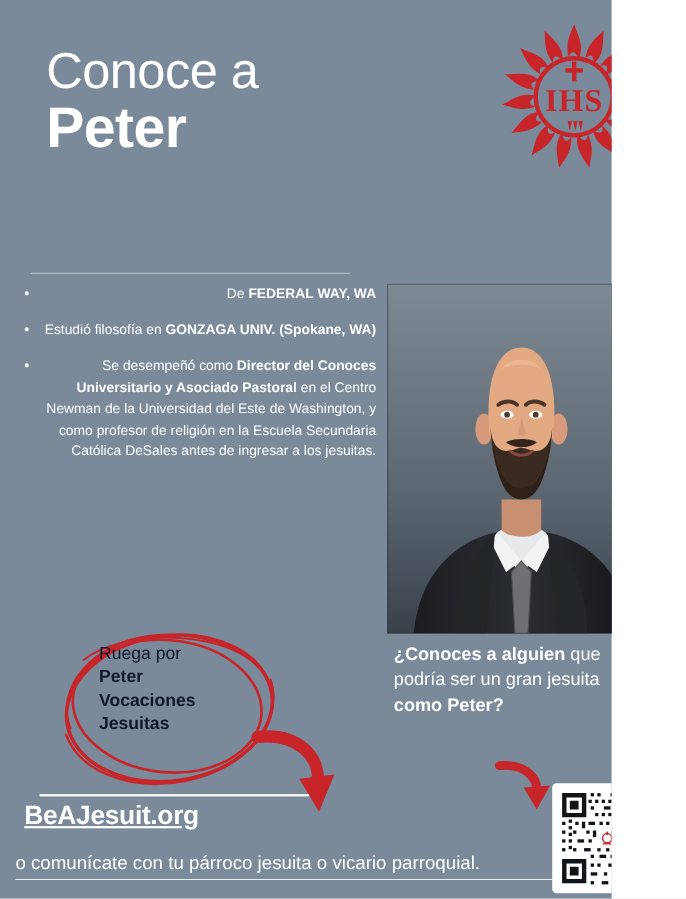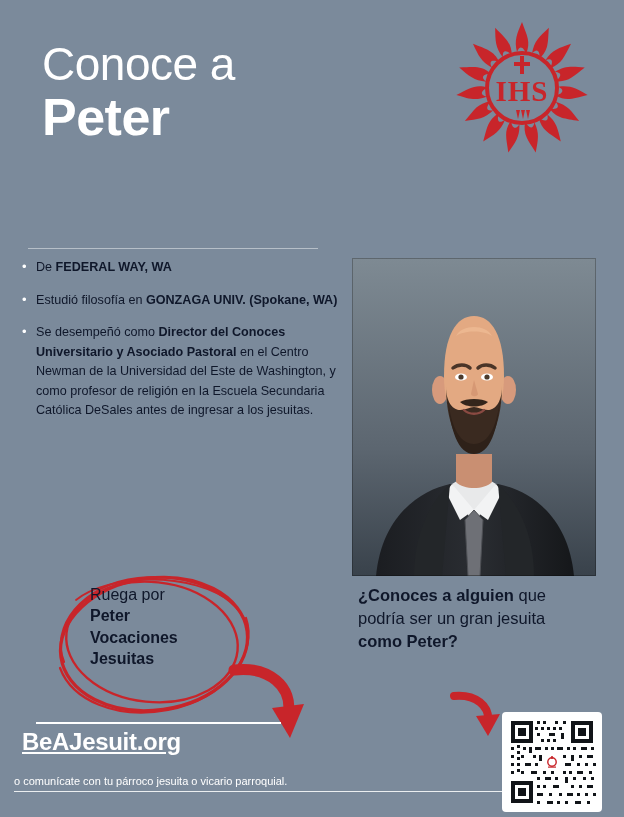--- a/index.html
+++ b/index.html
@@ -5,21 +5,21 @@
   html, body {
     margin: 0;
     padding: 0;
     background: #ffffff;
   }
   body {
     font-family: "Liberation Sans", sans-serif;
   }
   .poster {
     position: relative;
-    width: 624px;
+    width: 556px;
     height: 817px;
     background: #7b8a9b;
     overflow: hidden;
   }
   
   .header {
     position: absolute;
     left: 0; top: 0;
     width: 624px;
     height: 246px;
@@ -69,23 +69,24 @@
     width: 290px;
     height: 1px;
     background: rgba(255,255,255,0.45);
   }
   
   .bullets {
     position: absolute;
     left: 22px;
     top: 258px;
     width: 320px;
-    color: #0f172a;
+    color: #ffffff;
     font-size: 12.6px;
     line-height: 1.55;
+    text-align: right;
   }
   .bullet {
     position: relative;
     padding-left: 14px;
     margin-bottom: 13px;
   }
   .bullet:before {
     content: "\2022";
     position: absolute;
     left: 0;
@@ -126,21 +127,21 @@
     font-size: 16px;
     line-height: 1.33;
   }
   .prayer-text .b { font-weight: bold; }
   
   .cta-right {
     position: absolute;
     left: 358px;
     top: 584px;
     width: 225px;
-    color: #0f172a;
+    color: #ffffff;
     font-size: 16.5px;
     line-height: 1.38;
   }
   .cta-right b { font-weight: bold; }
   
   .arrow-big {
     position: absolute;
     left: 228px;
     top: 660px;
     width: 78px;
@@ -170,21 +171,21 @@
     font-size: 24px;
     font-weight: bold;
     letter-spacing: -0.3px;
   }
   .bottom-note {
     position: absolute;
     left: 14px;
     top: 775px;
     width: 500px;
     color: #ffffff;
-    font-size: 11px;
+    font-size: 17px;
     border-bottom: 1px solid rgba(255,255,255,0.85);
     padding-bottom: 4px;
   }
   
   .qr-box {
     position: absolute;
     left: 502px;
     top: 712px;
     width: 100px;
     height: 100px;

